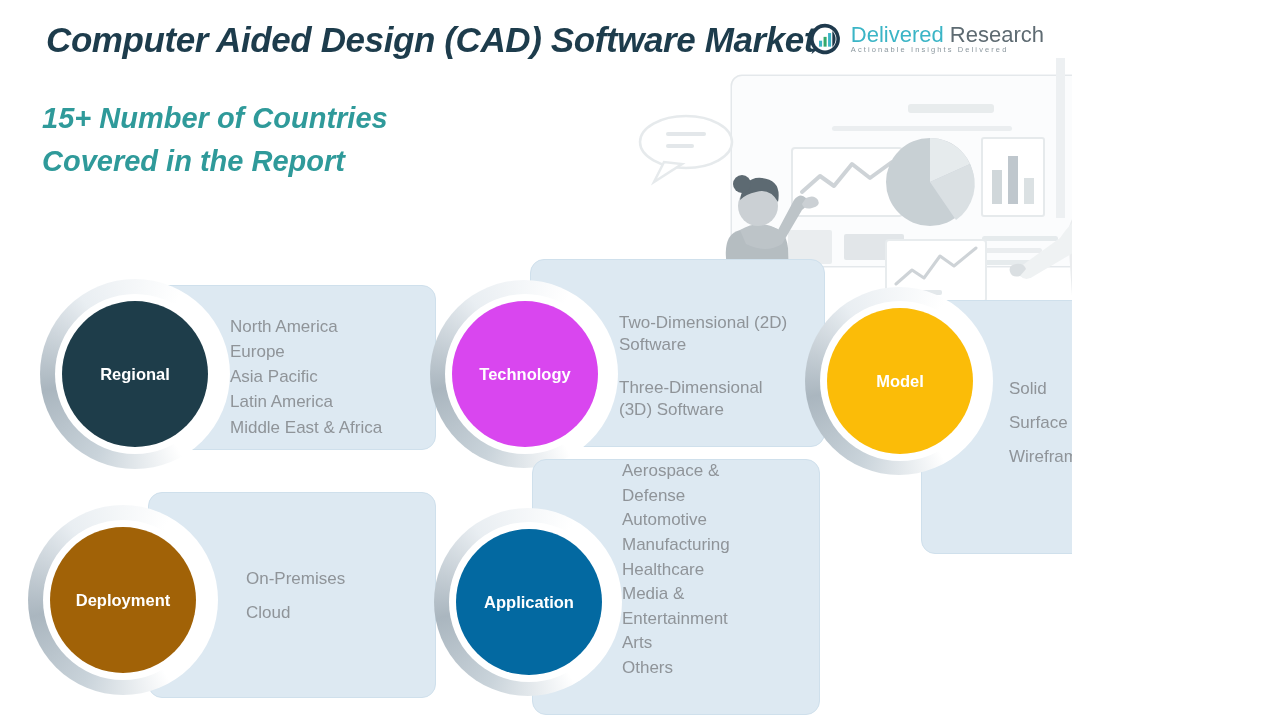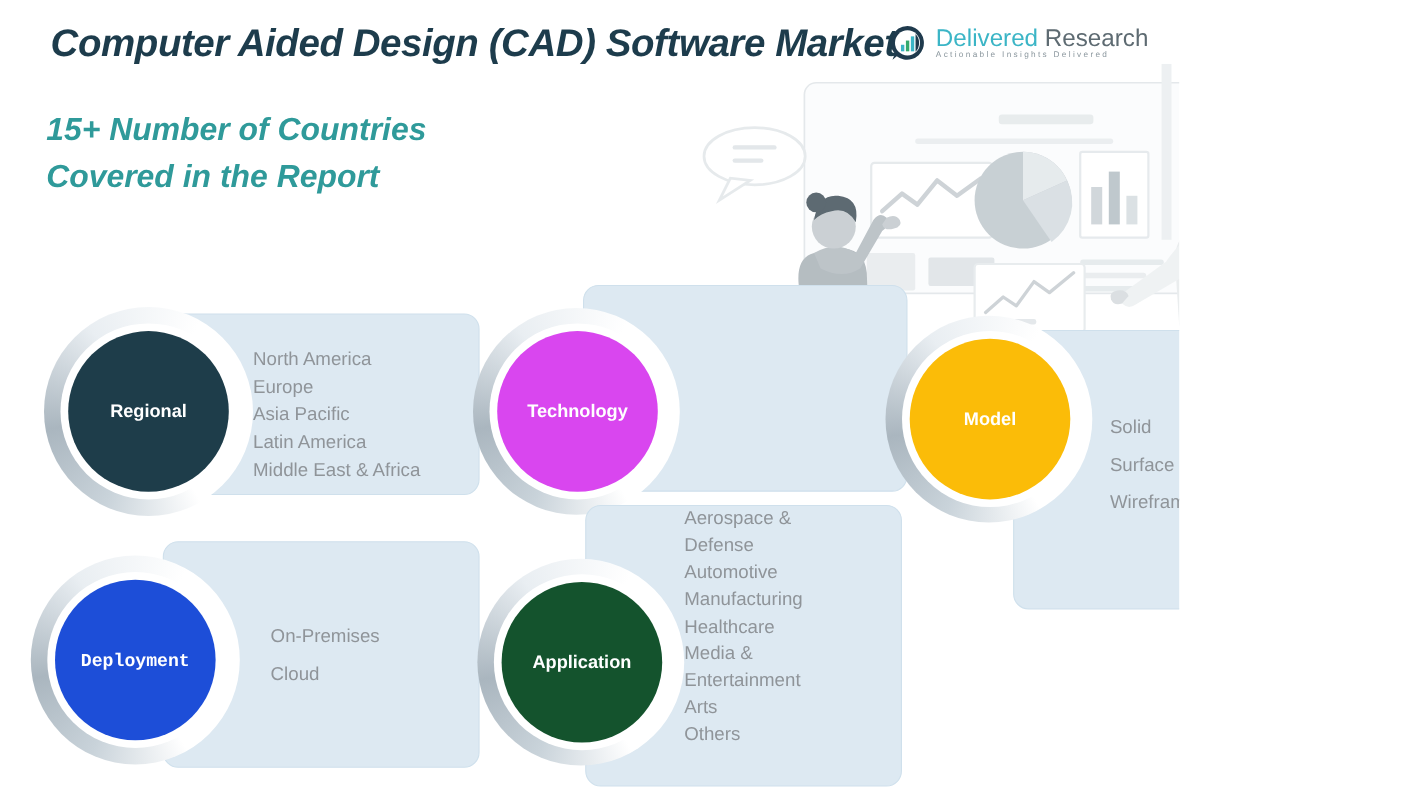--- a/index.html
+++ b/index.html
@@ -210,44 +210,49 @@
 Europe
 Asia Pacific
 Latin America
 Middle East &amp; Africa</div>
 
   <div class="panel" style="left:530px; top:259px; width:295px; height:188px;"></div>
   <div class="ring" style="left:430px; top:280px; width:188px; height:188px;"></div>
   <div class="bubble" style="left:452px; top:301px; width:146px; height:146px; background:#d946ef;">
     <span>Technology</span>
   </div>
+  <div class="panel-list" style="left:619px; top:312px; width:206px; line-height:1.28;">Two-Dimensional (2D)
+Software
+
+Three-Dimensional
+(3D) Software</div>
 
   <div class="panel" style="left:921px; top:300px; width:315px; height:254px;"></div>
   <div class="ring" style="left:805px; top:287px; width:188px; height:188px;"></div>
   <div class="bubble" style="left:827px; top:308px; width:146px; height:146px; background:#fbbc08;justify-content:center;">
     <span>Model</span>
   </div>
   <div class="panel-list" style="left:1009px; top:380px; width:210px; line-height:1.0;">Solid
 
 Surface
 
 Wireframe</div>
 
   <div class="panel" style="left:148px; top:492px; width:288px; height:206px;"></div>
   <div class="ring" style="left:28px; top:505px; width:190px; height:190px;"></div>
-  <div class="bubble" style="left:50px; top:527px; width:146px; height:146px; background:#1d4ed8;font-family:Liberation Mono, monospace;">
+  <div class="bubble" style="left:50px; top:527px; width:146px; height:146px; background:#a16207;">
     <span>Deployment</span>
   </div>
   <div class="panel-list" style="left:230px; top:570px; width:205px; line-height:1.0;margin-left:16px;">On-Premises
 
 Cloud</div>
 
   <div class="panel" style="left:532px; top:459px; width:288px; height:256px;"></div>
   <div class="ring" style="left:434px; top:508px; width:188px; height:188px;"></div>
-  <div class="bubble" style="left:456px; top:529px; width:146px; height:146px; background:#14532d;">
+  <div class="bubble" style="left:456px; top:529px; width:146px; height:146px; background:#0369a1;">
     <span>Application</span>
   </div>
   <div class="panel-list" style="left:622px; top:459px; width:200px; line-height:1.45;">Aerospace &amp;
 Defense
 Automotive
 Manufacturing
 Healthcare
 Media &amp;
 Entertainment
 Arts

